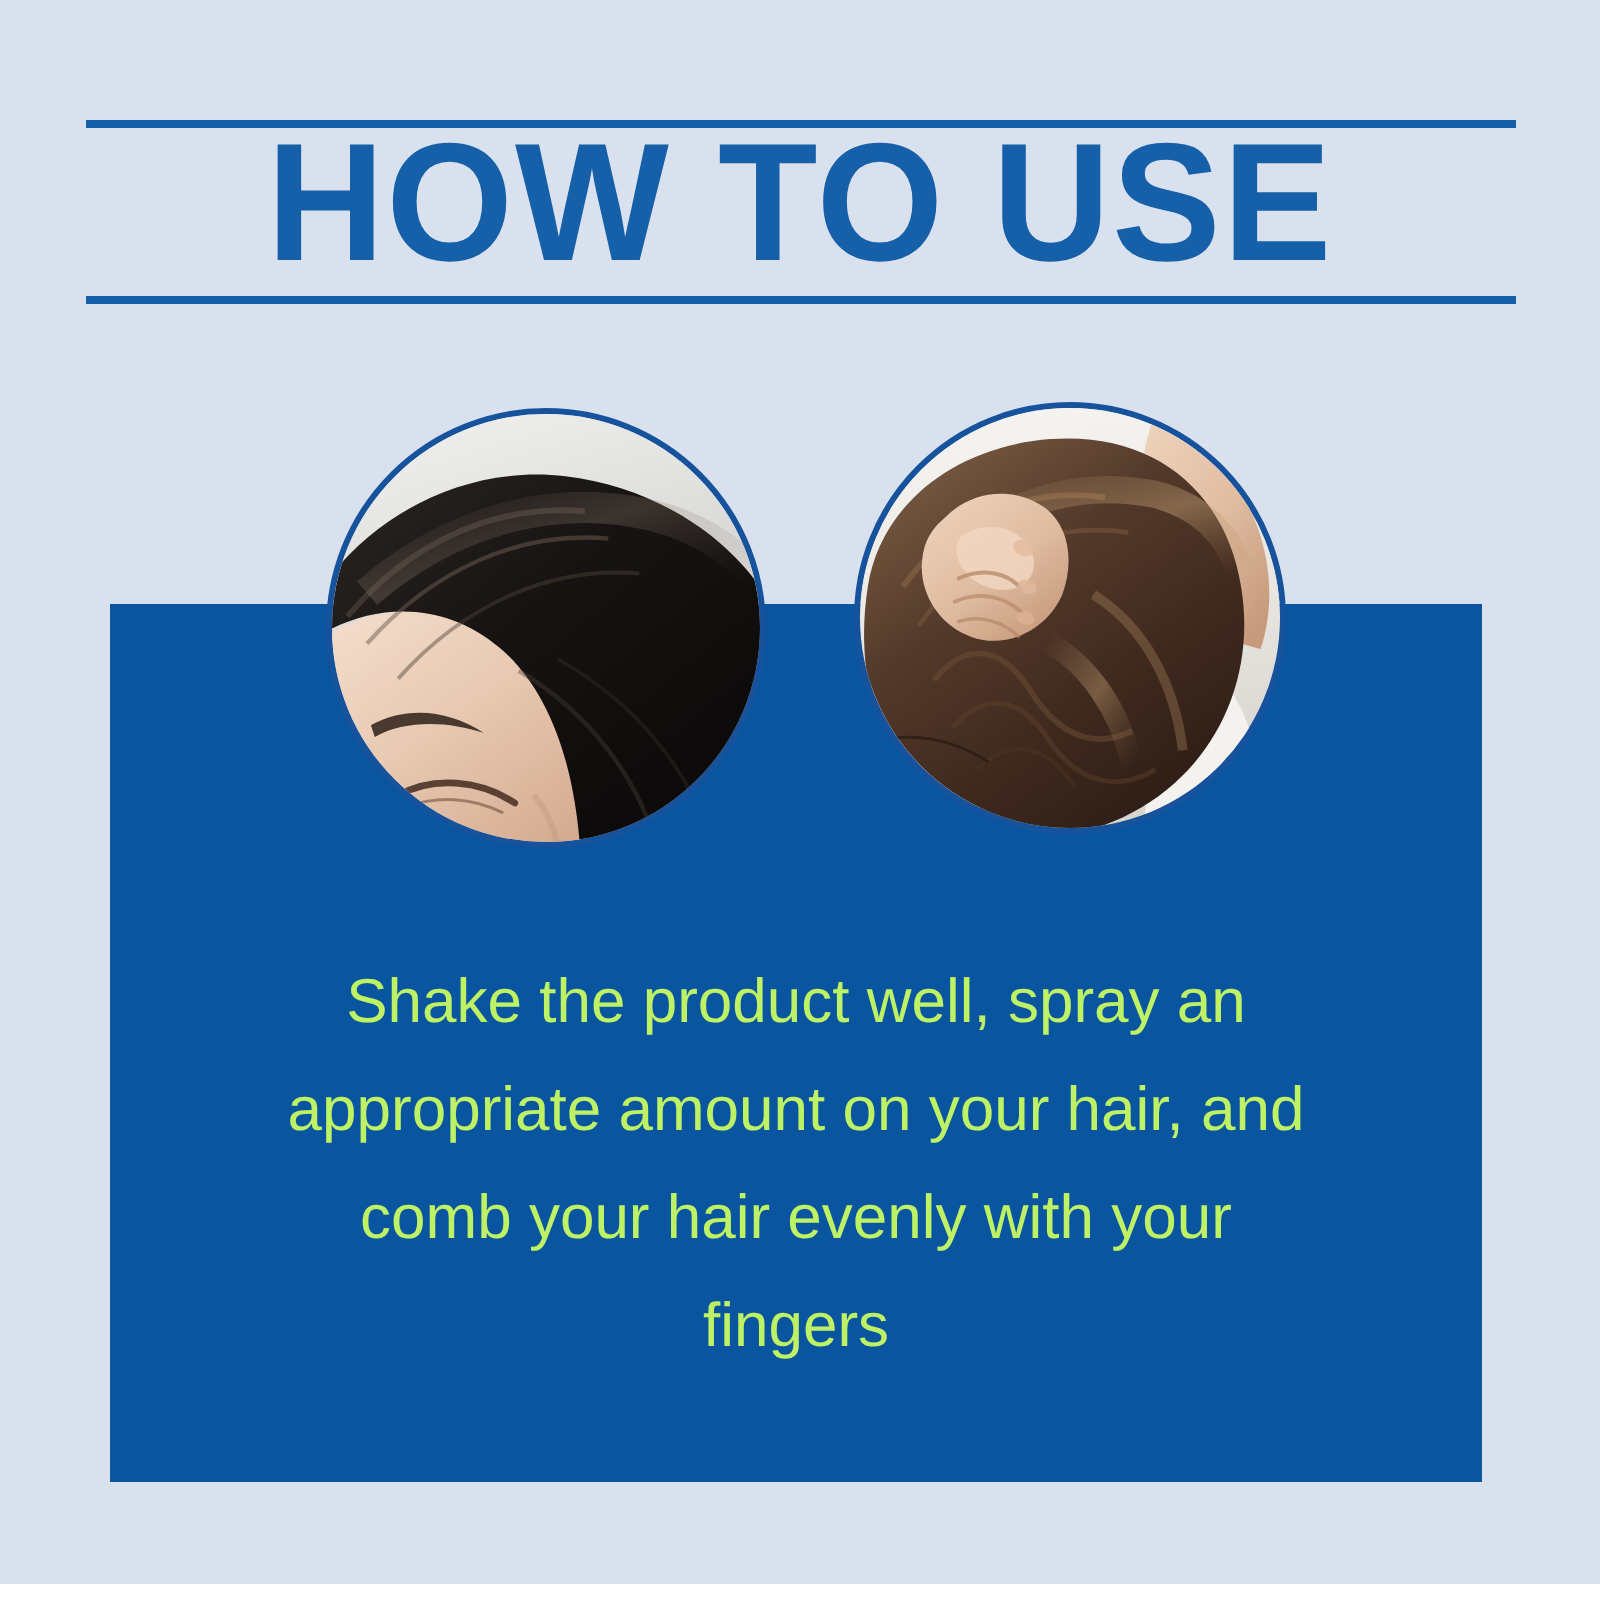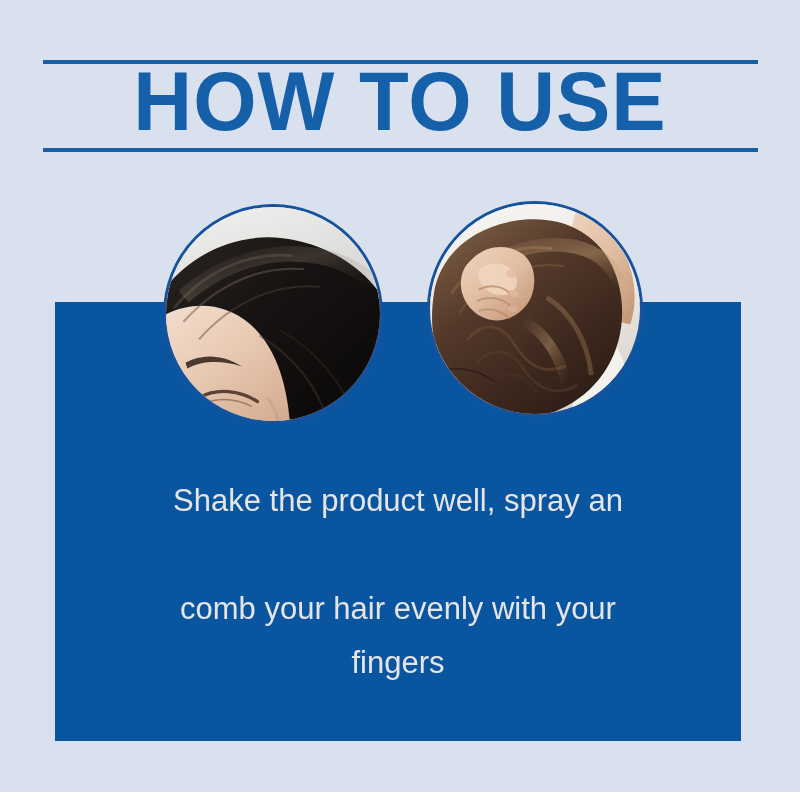--- a/index.html
+++ b/index.html
@@ -57,21 +57,21 @@
     height: 439px;
     background: #0a55a0;
   }
 
   #instruction-text {
     position: absolute;
     left: 75px;
     top: 172px;
     width: 536px;
     text-align: center;
-    color: #e5e5e5;
+    color: #bef264;
     font-family: "Liberation Sans", sans-serif;
     font-size: 31px;
     font-weight: normal;
     line-height: 54px;
   }
 
   
   .photo-circle {
     position: absolute;
     border-radius: 50%;
@@ -105,21 +105,21 @@
 <div id="poster">
 
   <div class="rule" id="rule-top"></div>
   <div class="rule" id="rule-bot"></div>
 
   <div id="page-title">HOW TO USE</div>
 
   <div id="content-panel">
     <div id="instruction-text">
       <span>Shake the product well, spray an</span><br>
-      <br>
+      <span>appropriate amount on your hair, and</span><br>
       <span>comb your hair evenly with your fingers</span><br>
     </div>
   </div>
 
   <div class="photo-circle" id="photo-left">
     <svg class="photo-art" viewBox="0 0 220 220" preserveAspectRatio="xMidYMid slice">
       <defs>
         <linearGradient id="bgL" x1="0" y1="0" x2="0.3" y2="1">
           <stop offset="0%" stop-color="#f2f2f0"></stop>
           <stop offset="55%" stop-color="#d8d8d6"></stop>

